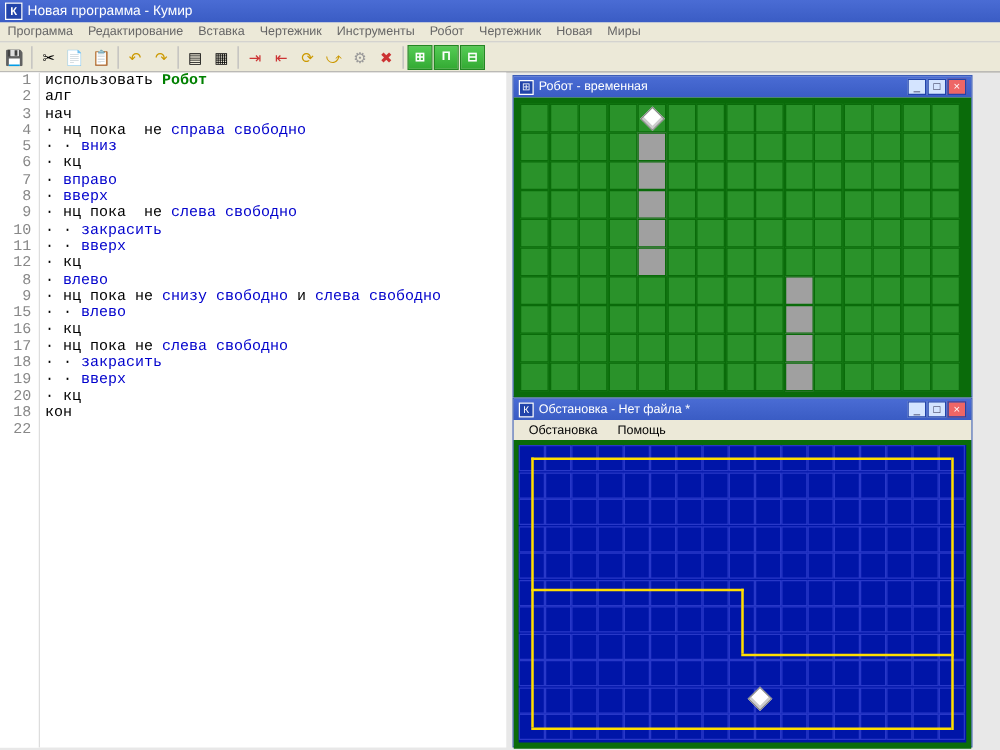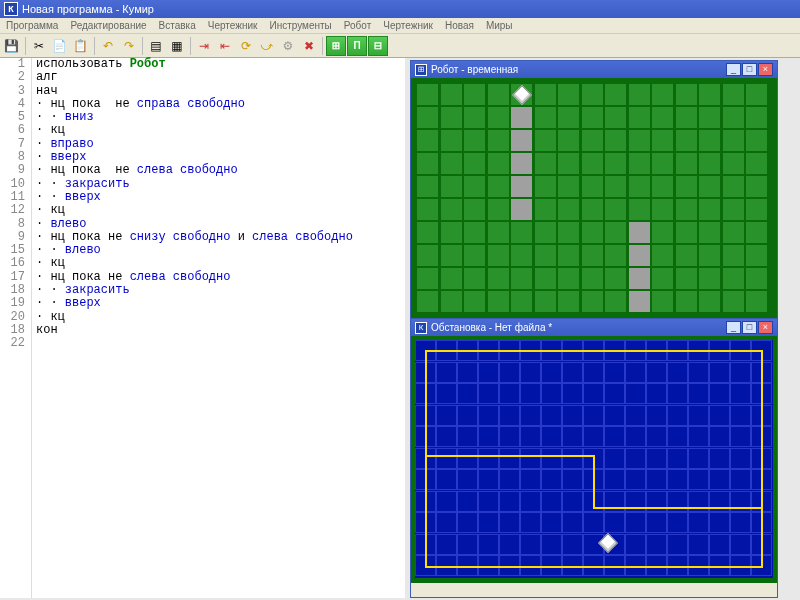--- a/index.html
+++ b/index.html
@@ -288,20 +288,24 @@
 <div class="env-win">
   <div class="robot-title">
     <div class="icon">К</div>
     <span>Обстановка - Нет файла *</span>
     <div class="winctrl">
       <div>_</div>
       <div>□</div>
       <div class="close">×</div>
     </div>
   </div>
+  <div class="env-menu" id="env-menu">
+      <span>Обстановка</span>
+      <span>Помощь</span>
+    </div>
   <div class="env-field">
     <div class="blue-grid" id="blue-grid">
         <div class="bcell" style="left: 0px; top: 0px;"></div>
         <div class="bcell" style="left: 21px; top: 0px;"></div>
         <div class="bcell" style="left: 42px; top: 0px;"></div>
         <div class="bcell" style="left: 63px; top: 0px;"></div>
         <div class="bcell" style="left: 84px; top: 0px;"></div>
         <div class="bcell" style="left: 105px; top: 0px;"></div>
         <div class="bcell" style="left: 126px; top: 0px;"></div>
         <div class="bcell" style="left: 147px; top: 0px;"></div>

